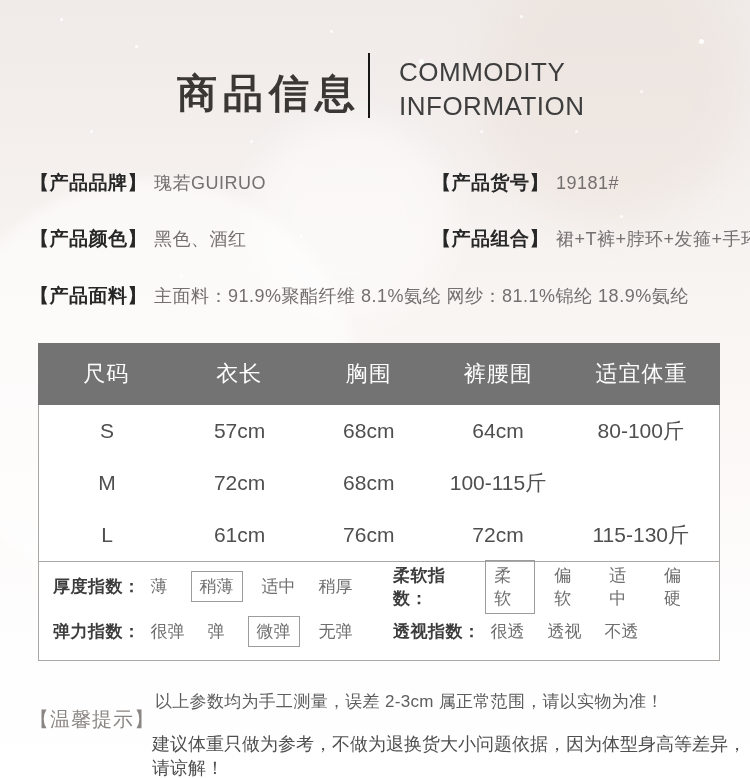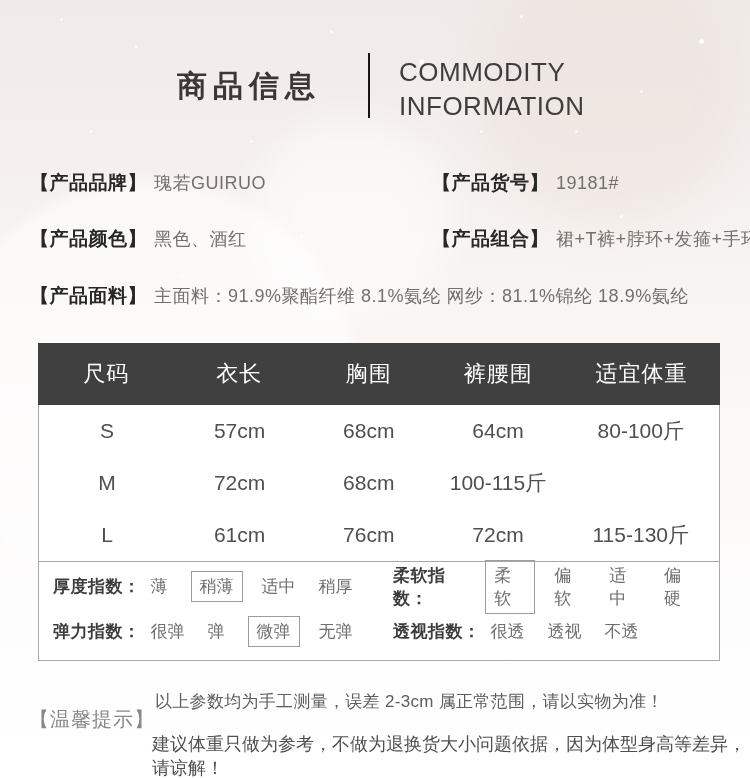--- a/index.html
+++ b/index.html
@@ -22,37 +22,37 @@
       190px 122px 0 0 rgba(255,255,255,.8), 270px 12px 0 0 rgba(255,255,255,.9),
       360px 42px 0 1px rgba(255,255,255,.85), 460px -3px 0 0 rgba(255,255,255,.9),
       515px 112px 0 0 rgba(255,255,255,.8), 640px 22px 0 1px rgba(255,255,255,.9),
       580px 72px 0 0 rgba(255,255,255,.8), 30px 112px 0 0 rgba(255,255,255,.85),
       420px 112px 0 0 rgba(255,255,255,.8), 240px 217px 0 0 rgba(255,255,255,.9),
       560px 197px 0 0 rgba(255,255,255,.85), 120px 257px 0 0 rgba(255,255,255,.8);
   }
 
   
   .page-header { position:absolute; left:0; top:0; width:750px; height:150px; }
-  .title-cn { position:absolute; left:177px; top:66px; font-size:30px; font-weight:600;
+  .title-cn { position:absolute; left:177px; top:66px; font-size:40px; font-weight:600;
     letter-spacing:6px; color:#3b3735;font-family:Liberation Mono, monospace; }
   .title-divider { position:absolute; left:368px; top:53px; width:2px; height:65px; background:#181614; }
   .title-en { position:absolute; left:399px; top:55px; font-size:26px; font-weight:400;
     color:#3e3e3e; letter-spacing:.5px; line-height:34px; }
 
   
   .info-row { position:absolute; left:0; width:750px; height:30px; }
   .info-item { position:absolute; display:flex; align-items:baseline; white-space:nowrap; }
   .info-item .lbl { font-size:19px; font-weight:bold; color:#272727; letter-spacing:.5px; }
   .info-item .val { font-size:18px; color:#757070; margin-left:7px; letter-spacing:.5px; }
   .row-1 { top:170px; } .row-2 { top:226px;padding-left:47px; } .row-3 { top:283px; }
   .pos-left { left:30px; } .pos-right { left:432px; }
 
   
   .size-box { position:absolute; left:38px; top:343px; width:682px; }
-  .thead { height:62px; background:#404040; display:grid;
+  .thead { height:62px; background:#737373; display:grid;
     grid-template-columns:20% 19% 19% 19% 23%; align-items:center; text-align:center; }
   .thead span { color:#fdfdfd; font-size:22px; letter-spacing:1px; }
   .tbody { background:#fff; border:1px solid #aba7a4; border-top:none; }
   .trow { height:52px; display:grid; grid-template-columns:20% 19% 19% 19% 23%;
     align-items:center; text-align:center; font-size:21px; color:#4f4f4f; }
   .index-area { border-top:1px solid #aba7a4; padding:2px 0 6px 0; }
   .index-row { display:flex; align-items:center; height:45px; }
   .index-group { display:flex; align-items:center; padding-left:14px; width:50%; font-size:17px; }
   .index-group .ilbl { font-weight:bold; color:#3c3c3c; margin-right:10px; letter-spacing:.5px; }
   .index-group .opt { color:#6f6f6f; margin-right:23px; }

